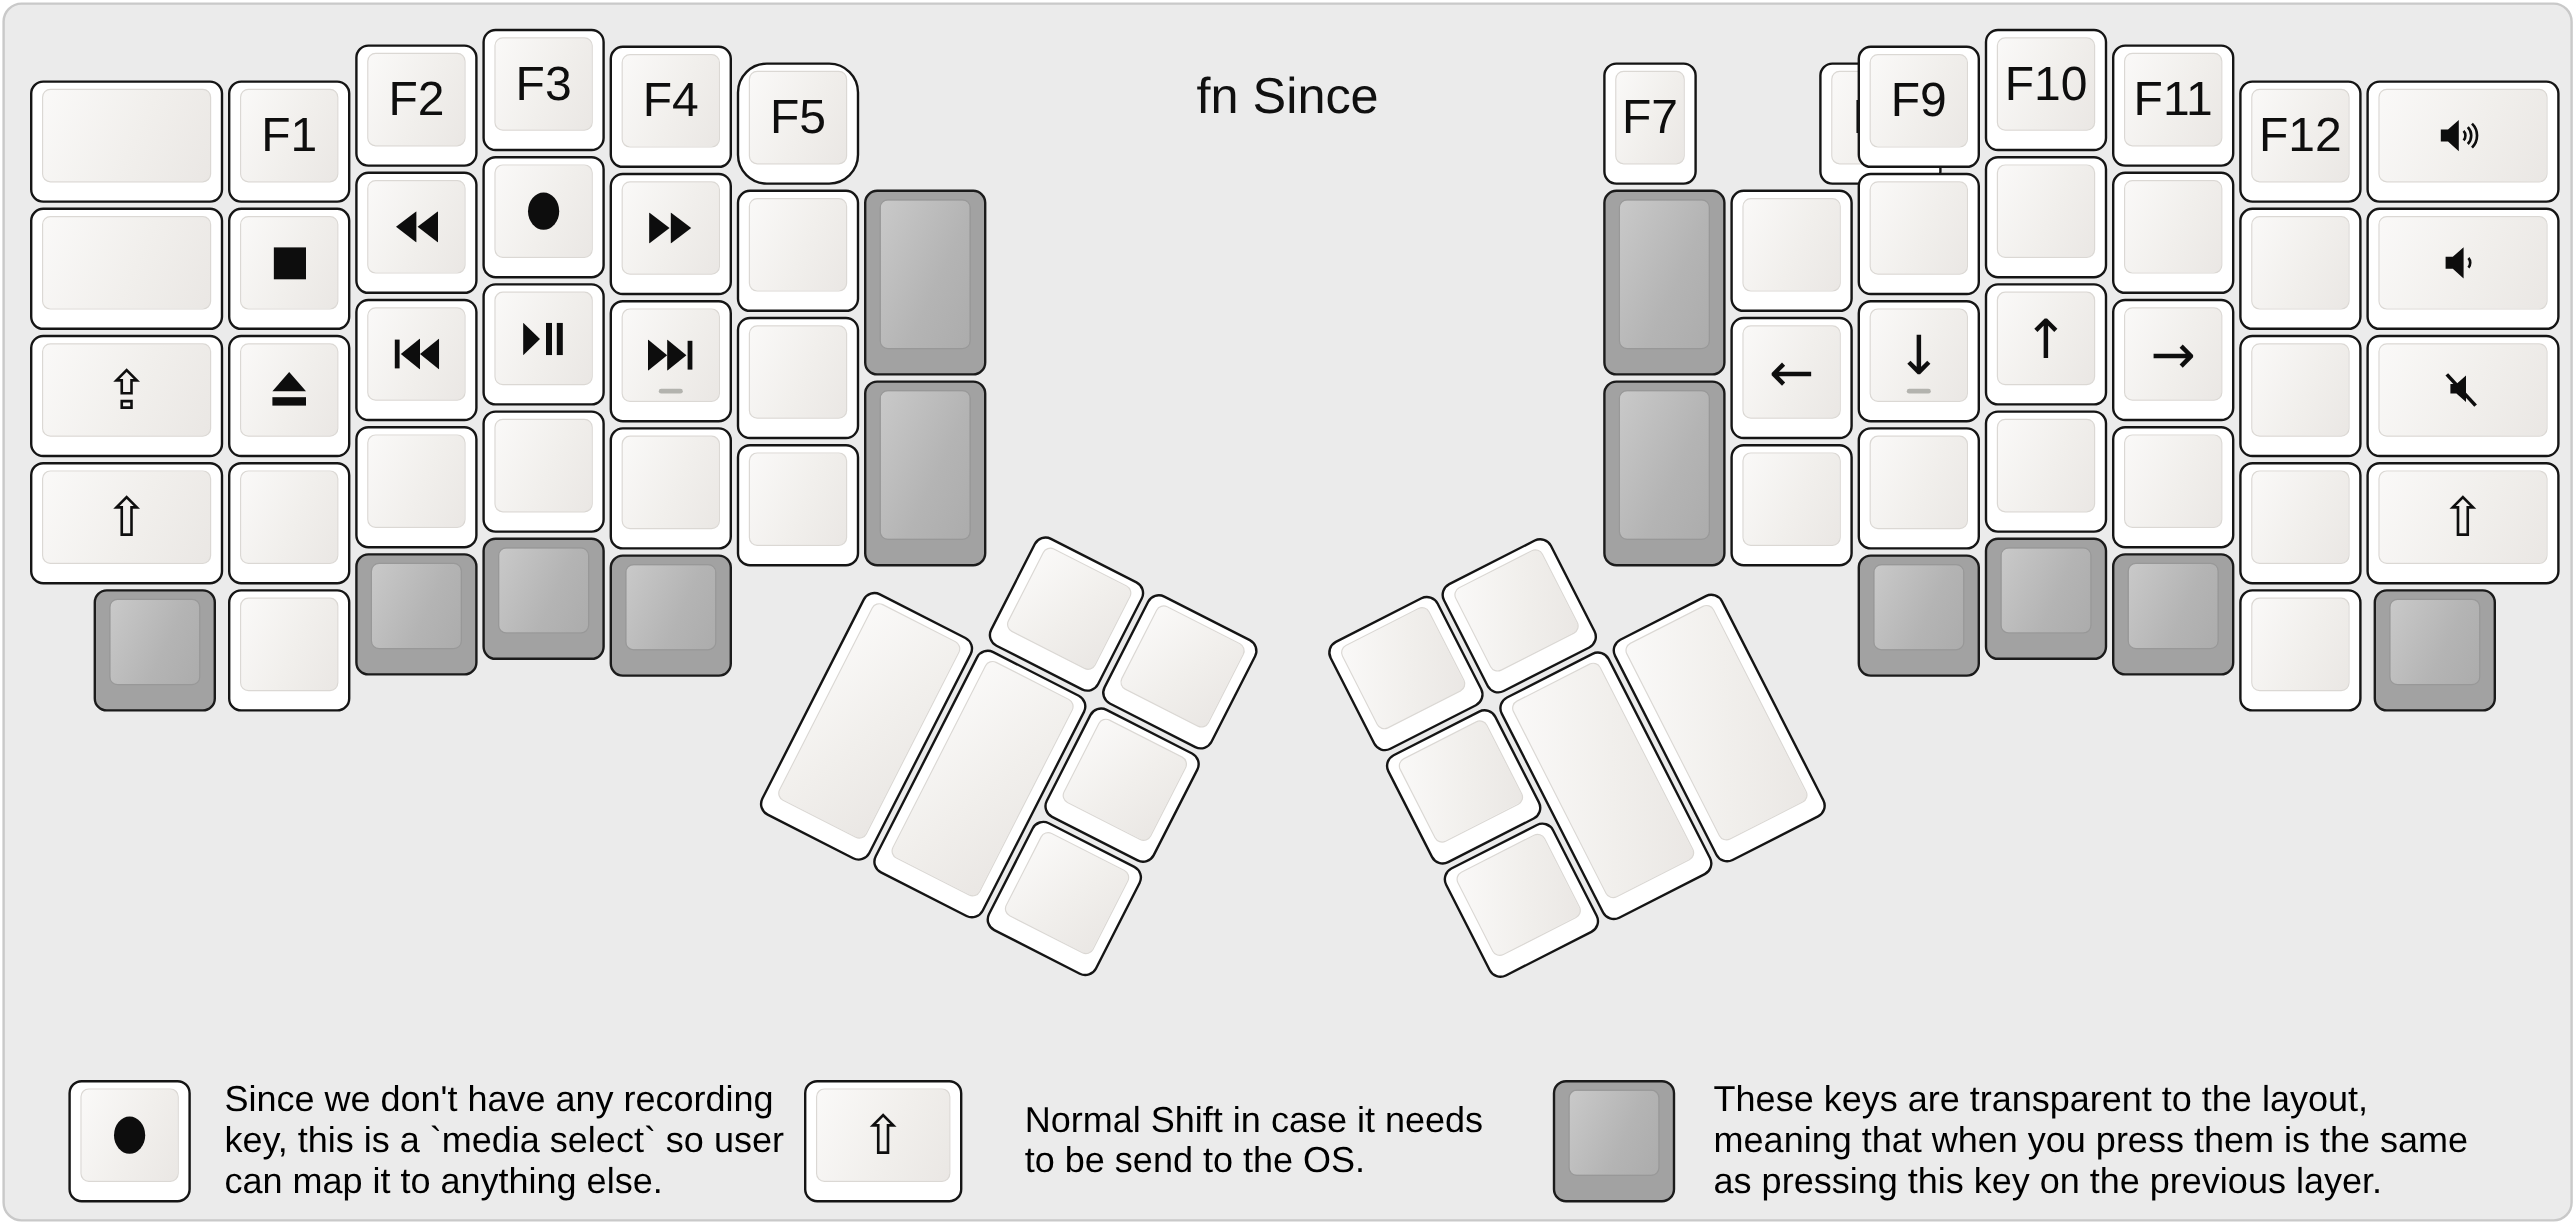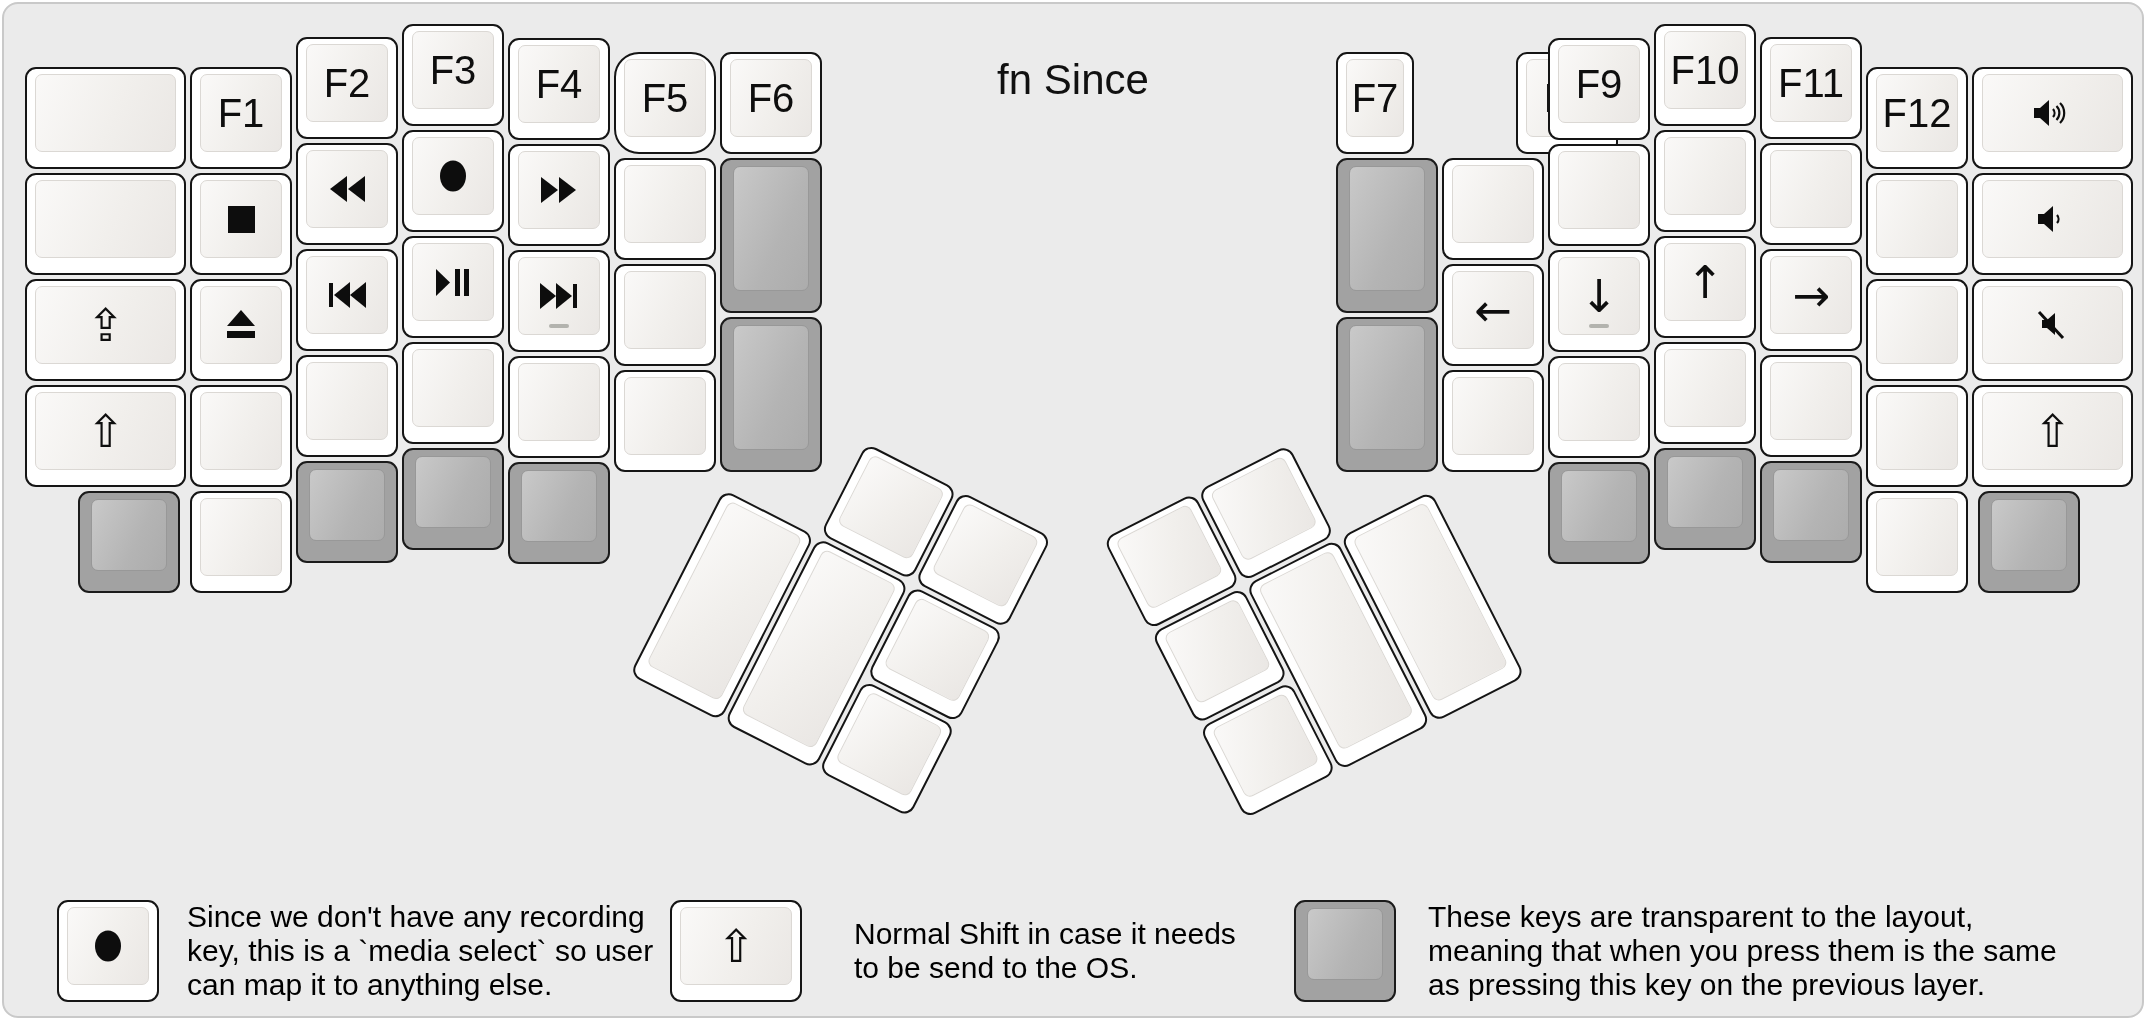--- a/index.html
+++ b/index.html
@@ -193,25 +193,20 @@
       </div>
       <div class="key" style="left: 610px; top: 154px; width: 102px; height: 102px;">
         <div class="keytop"></div>
       </div>
       <div class="key" style="left: 610px; top: 260px; width: 102px; height: 102px;">
         <div class="keytop"></div>
       </div>
       <div class="key" style="left: 610px; top: 366px; width: 102px; height: 102px;">
         <div class="keytop"></div>
       </div>
-      <div class="key" style="left: 716px; top: 48px; width: 102px; height: 102px;">
-        <div class="keytop">
-          <span class="glyph">F6</span>
-        </div>
-      </div>
       <div class="key gray" style="left: 716px; top: 154px; width: 102px; height: 155px;">
         <div class="keytop"></div>
       </div>
       <div class="key gray" style="left: 716px; top: 313px; width: 102px; height: 155px;">
         <div class="keytop"></div>
       </div>
       <div class="key" style="left: 1332px; top: 48px; width: 78px; height: 102px;">
         <div class="keytop">
           <span class="glyph">F7</span>
         </div>

